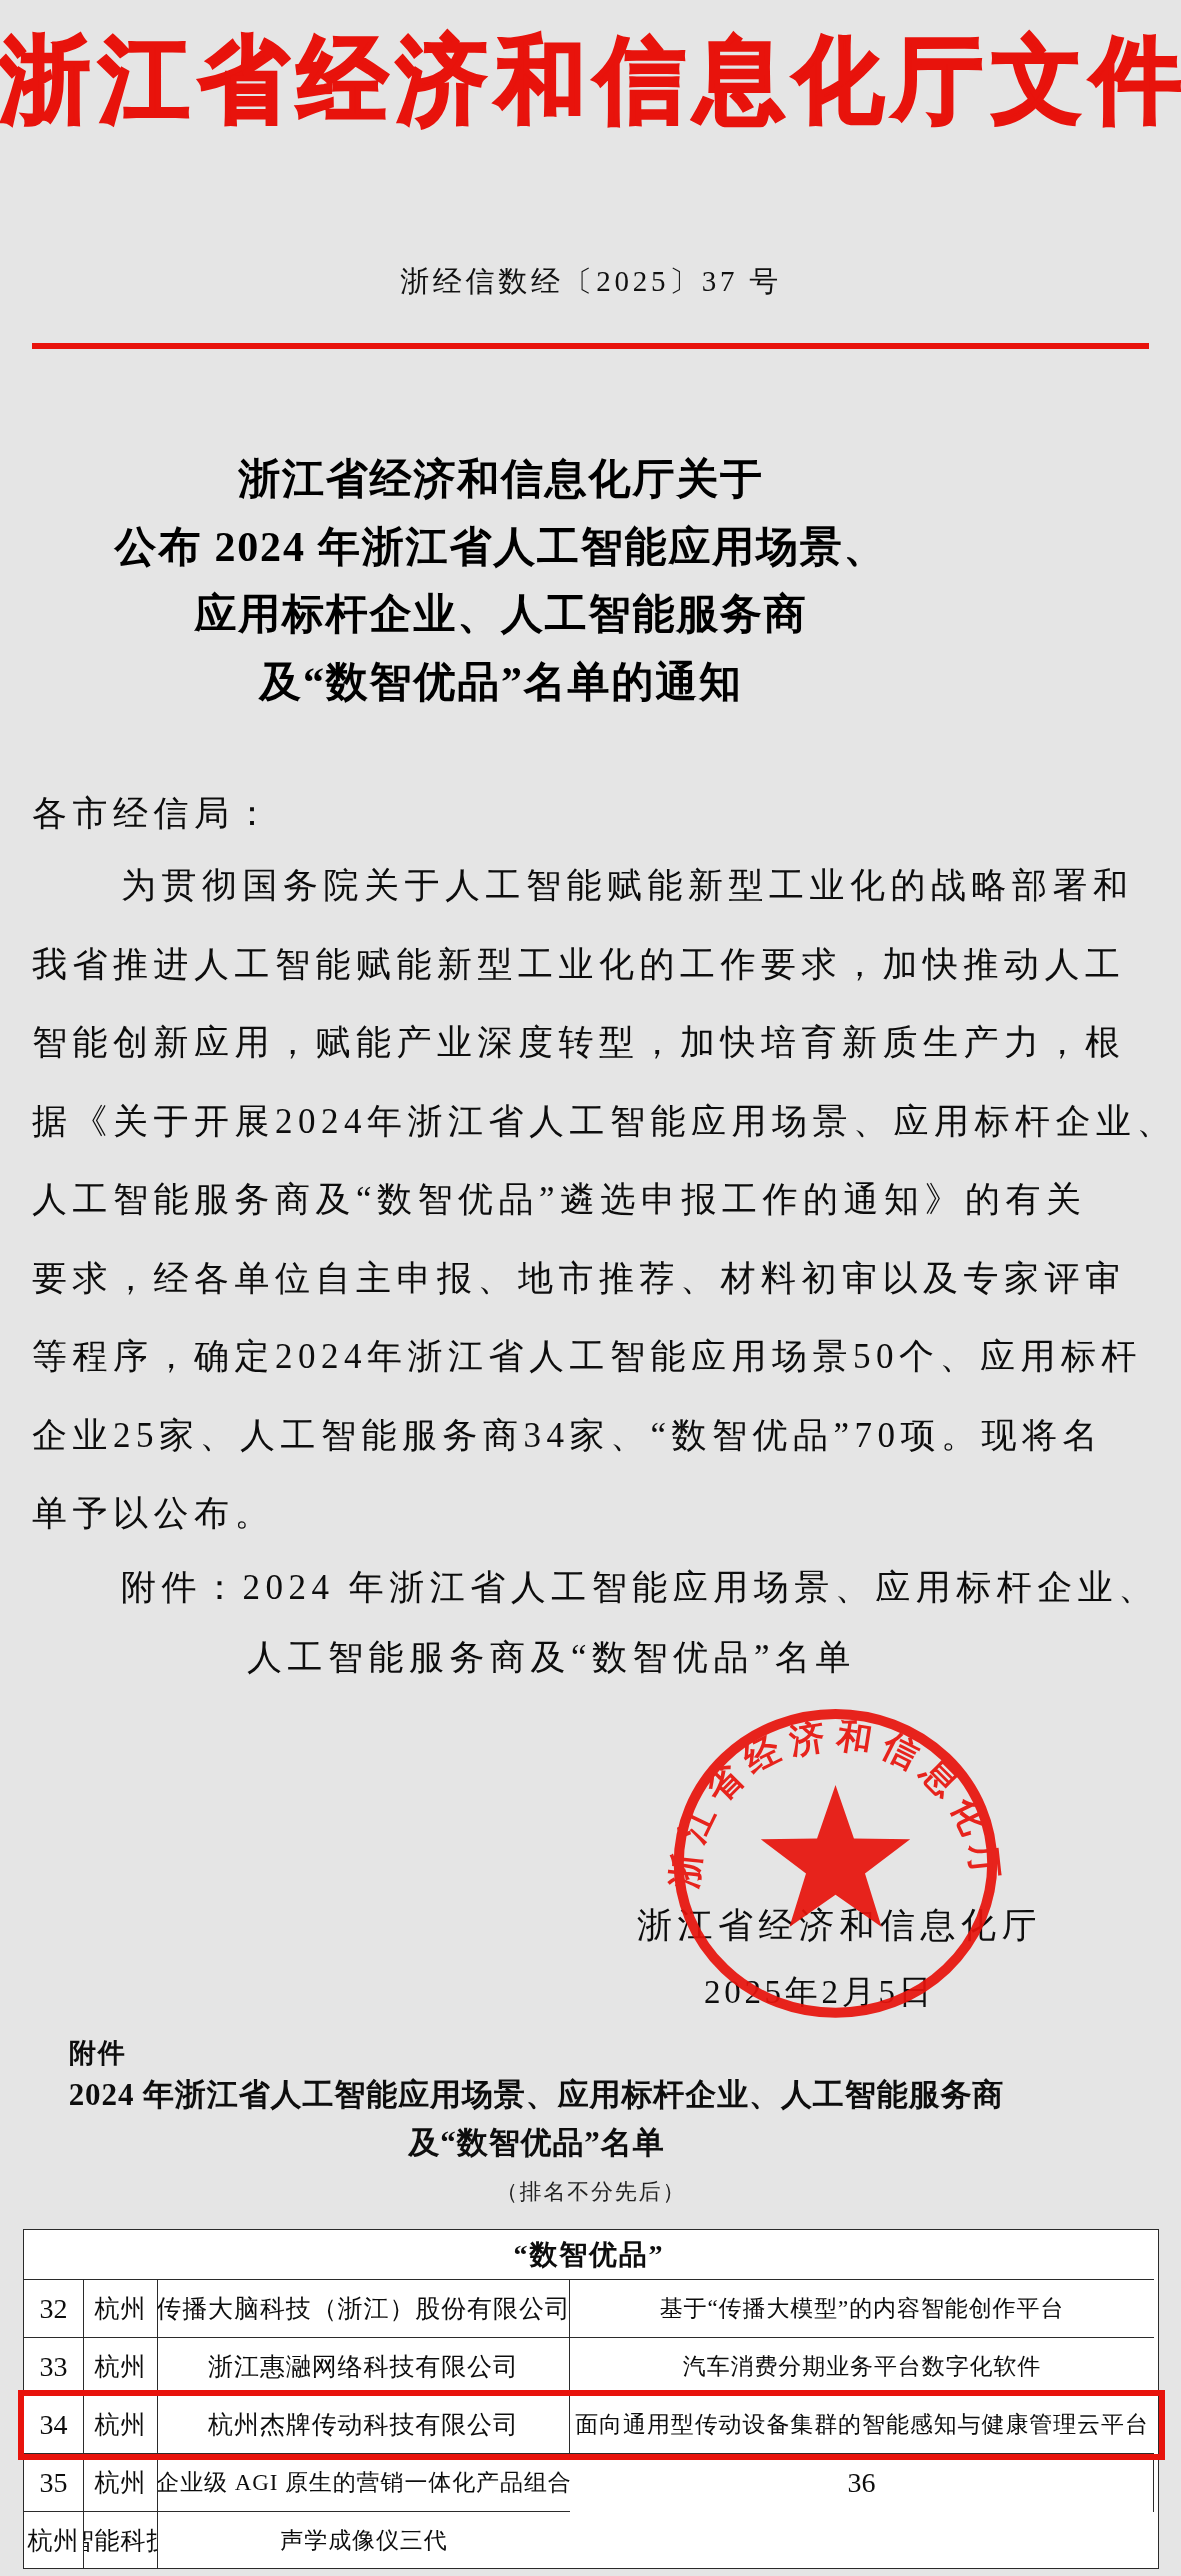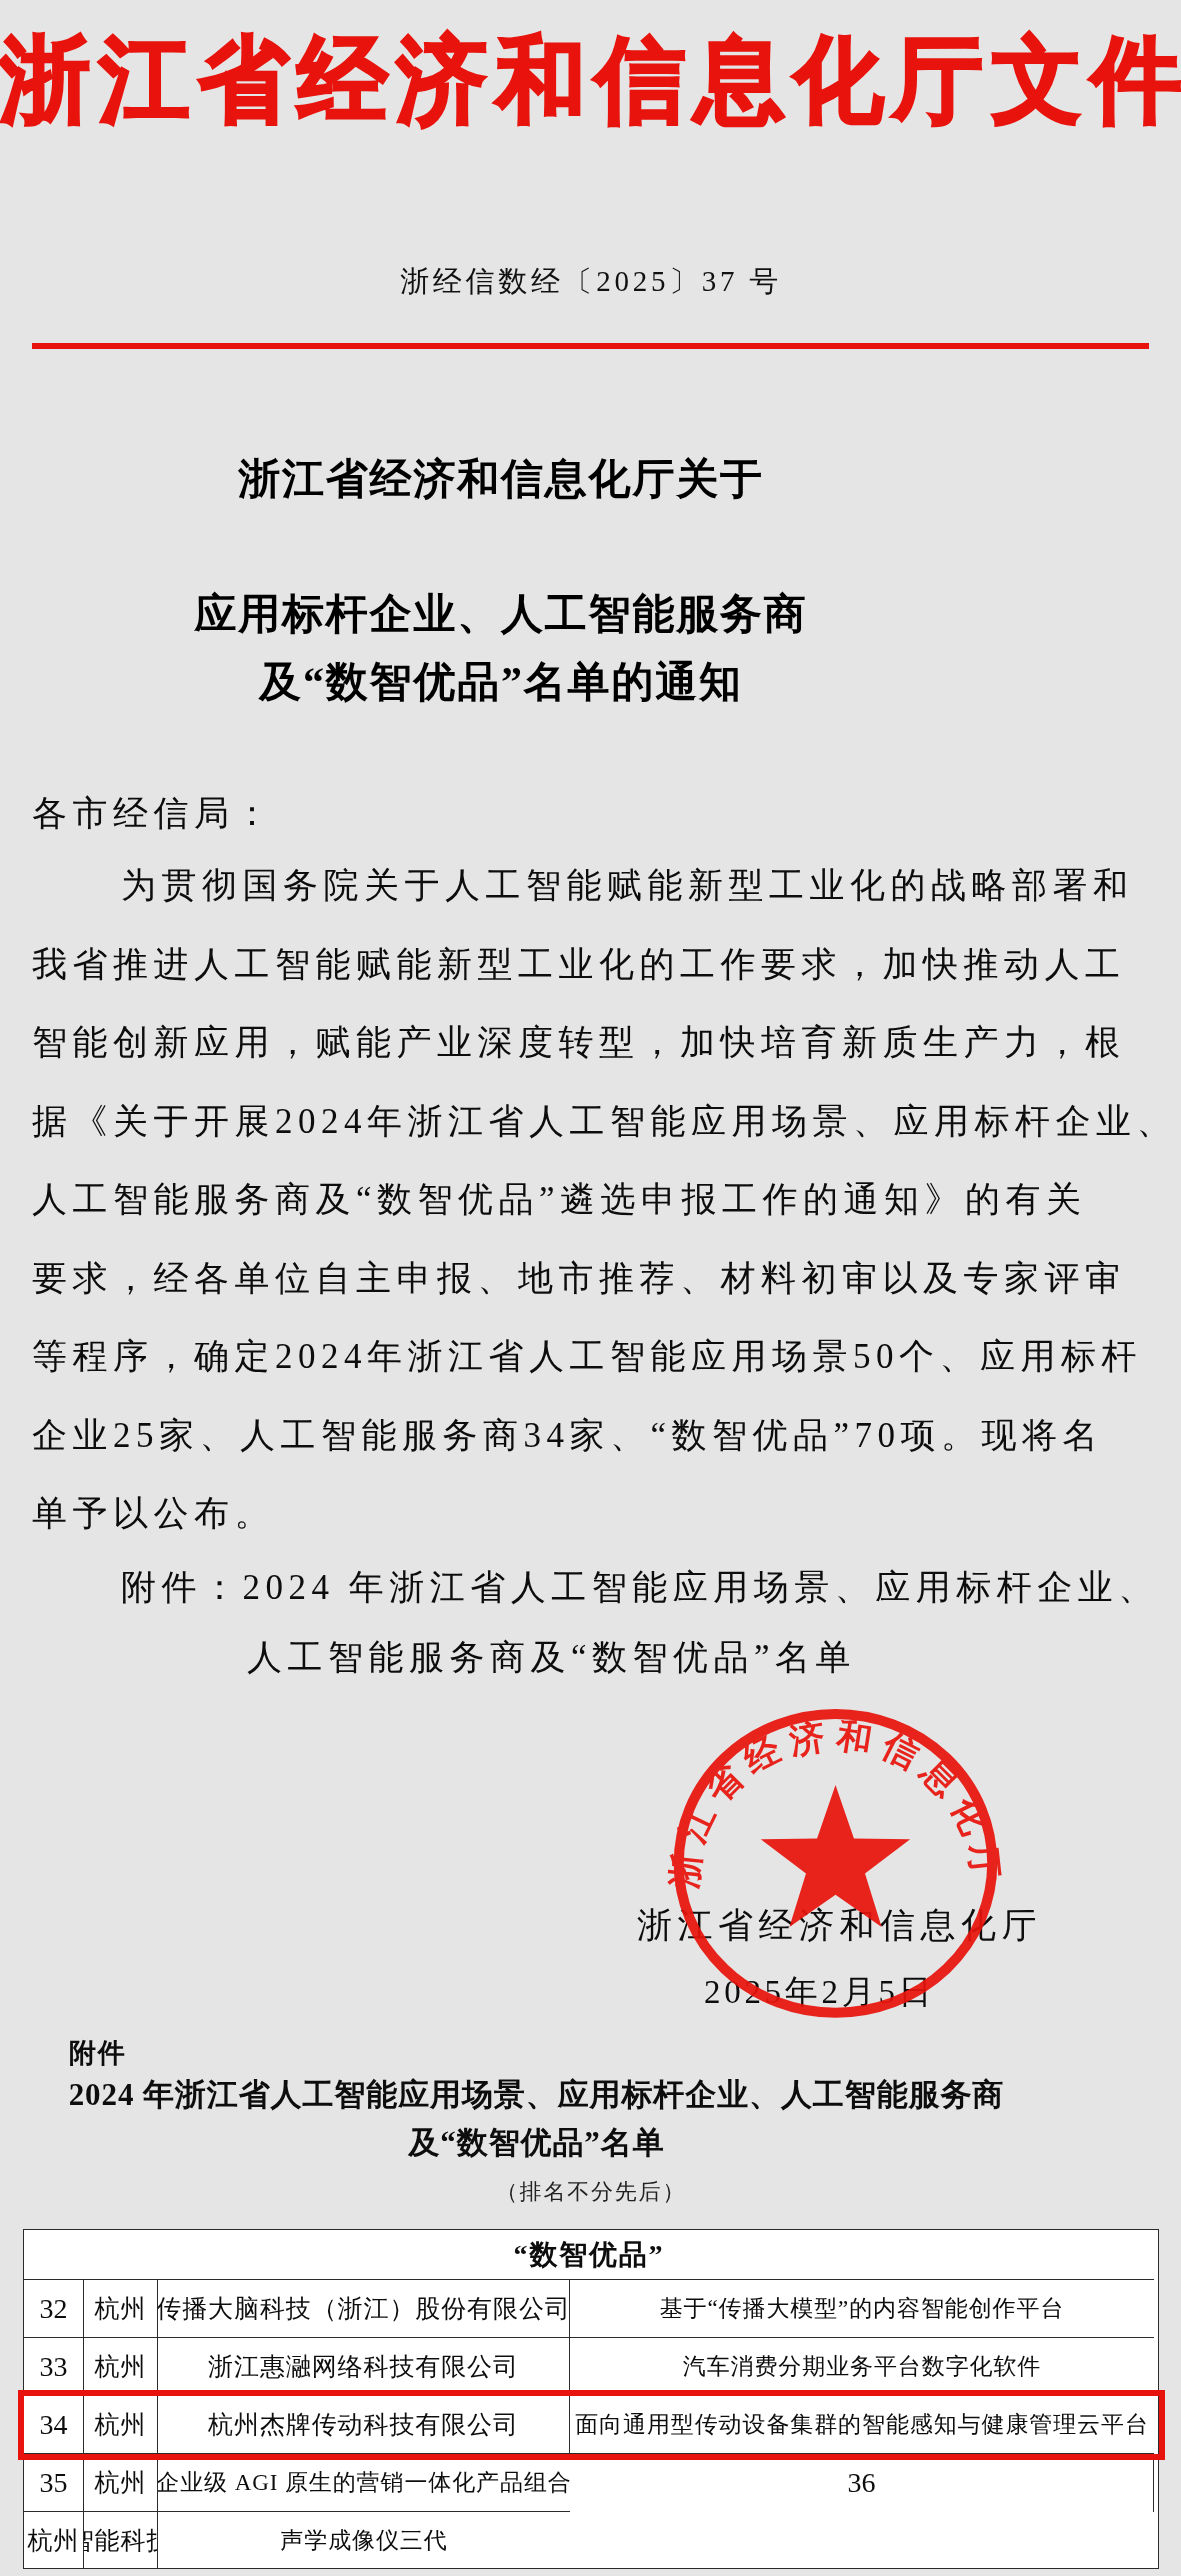--- a/index.html
+++ b/index.html
@@ -67,20 +67,21 @@
 
 <div id="page">
 
   <div class="abs masthead">浙江省经济和信息化厅文件</div>
 
   <div class="abs doc-number">浙经信数经〔2025〕37 号</div>
 
   <div class="abs red-line"></div>
 
   <div class="abs doc-title" style="top:451px">浙江省经济和信息化厅关于</div>
+  <div class="abs doc-title" style="top:519px">公布 2024 年浙江省人工智能应用场景、</div>
   <div class="abs doc-title" style="top:586px">应用标杆企业、人工智能服务商</div>
   <div class="abs doc-title" style="top:654px">及“数智优品”名单的通知</div>
 
   <div class="abs body-line" style="top:790px">各市经信局：</div>
 
   <div class="abs body-line indent1" style="top:862px">为贯彻国务院关于人工智能赋能新型工业化的战略部署和</div>
   <div class="abs body-line" style="top:941px">我省推进人工智能赋能新型工业化的工作要求，加快推动人工</div>
   <div class="abs body-line" style="top:1019px">智能创新应用，赋能产业深度转型，加快培育新质生产力，根</div>
   <div class="abs body-line" style="top:1098px">据《关于开展2024年浙江省人工智能应用场景、应用标杆企业、</div>
   <div class="abs body-line" style="top:1176px">人工智能服务商及“数智优品”遴选申报工作的通知》的有关</div>

